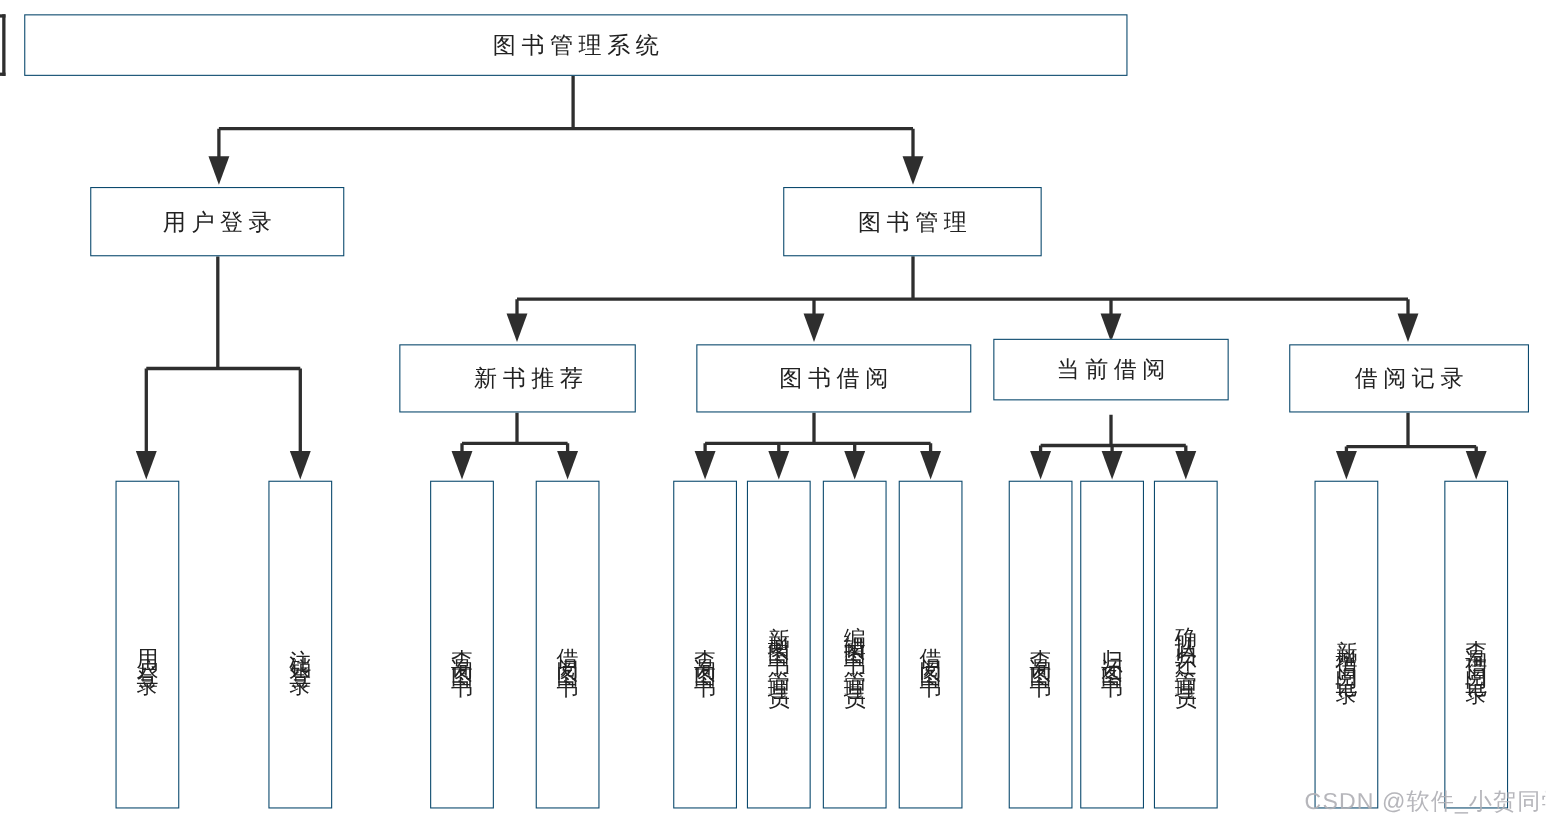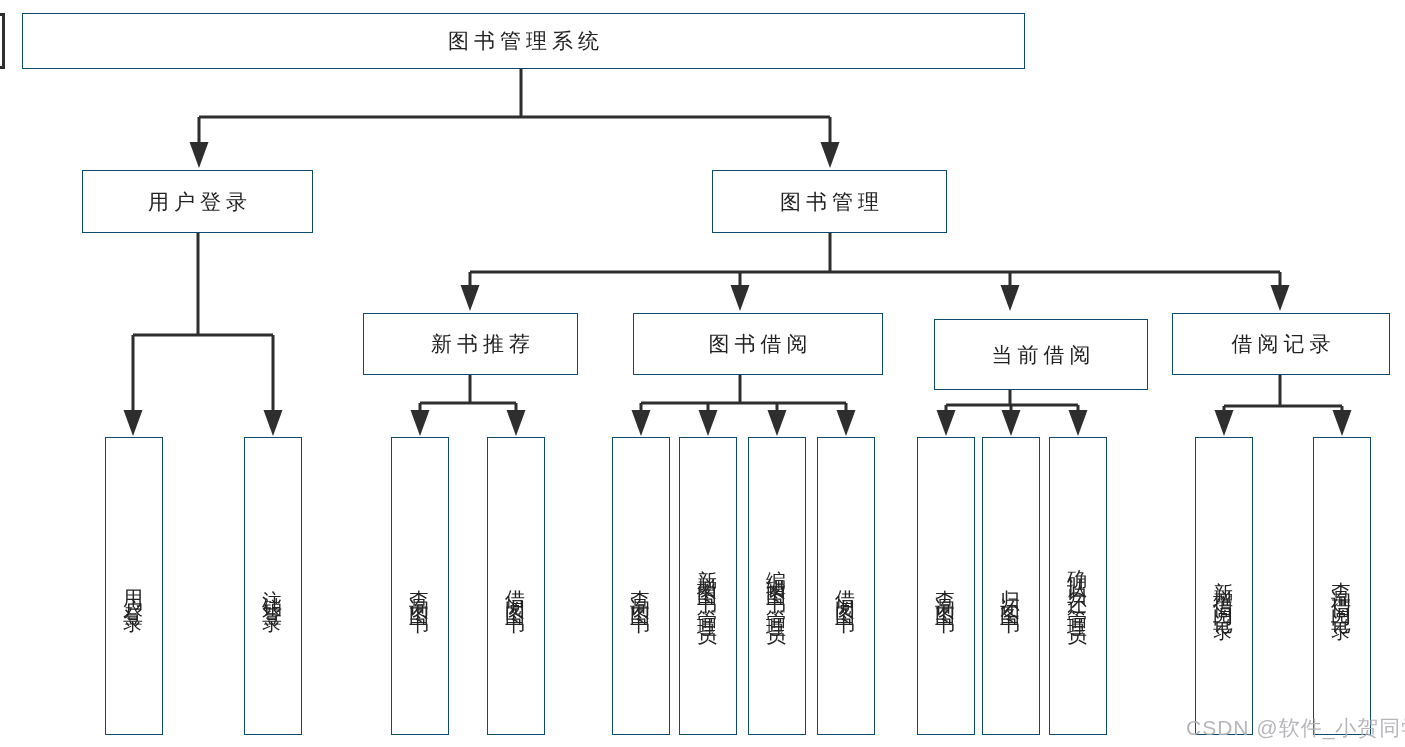--- a/index.html
+++ b/index.html
@@ -34,21 +34,21 @@
     white-space:nowrap;
   }
   
   .n-root{left:22px;top:13px;width:1003px;height:56px;}
   
   .n-user{left:82px;top:170px;width:231px;height:63px;}
   .n-book{left:712px;top:170px;width:235px;height:63px;}
   
   .n-recommend{left:363px;top:313px;width:215px;height:62px;padding-left:20px;}
   .n-borrow{left:633px;top:313px;width:250px;height:62px;}
-  .n-current{left:903px;top:319px;width:214px;height:71px;margin-left:31px;}
+  .n-current{left:903px;top:308px;width:214px;height:56px;}
   .n-records{left:1172px;top:313px;width:218px;height:62px;}
   
   .leaf{top:437px;width:58px;height:298px;}
   .l-u1{left:105px;} .l-u2{left:244px;}
   .l-r1{left:391px;} .l-r2{left:487px;}
   .l-b1{left:612px;} .l-b2{left:679px;} .l-b3{left:748px;} .l-b4{left:817px;}
   .l-c1{left:917px;} .l-c2{left:982px;} .l-c3{left:1049px;}
   .l-j1{left:1195px;} .l-j2{left:1313px;}
   
   .edge-artifact{

